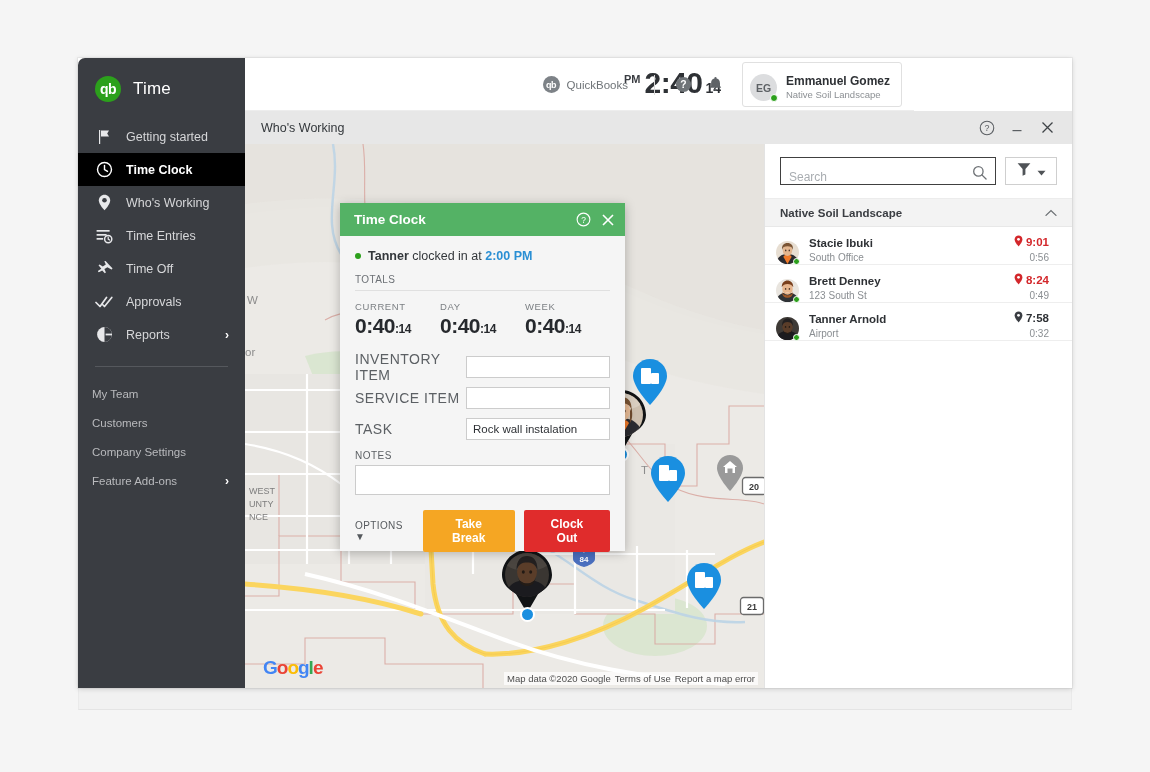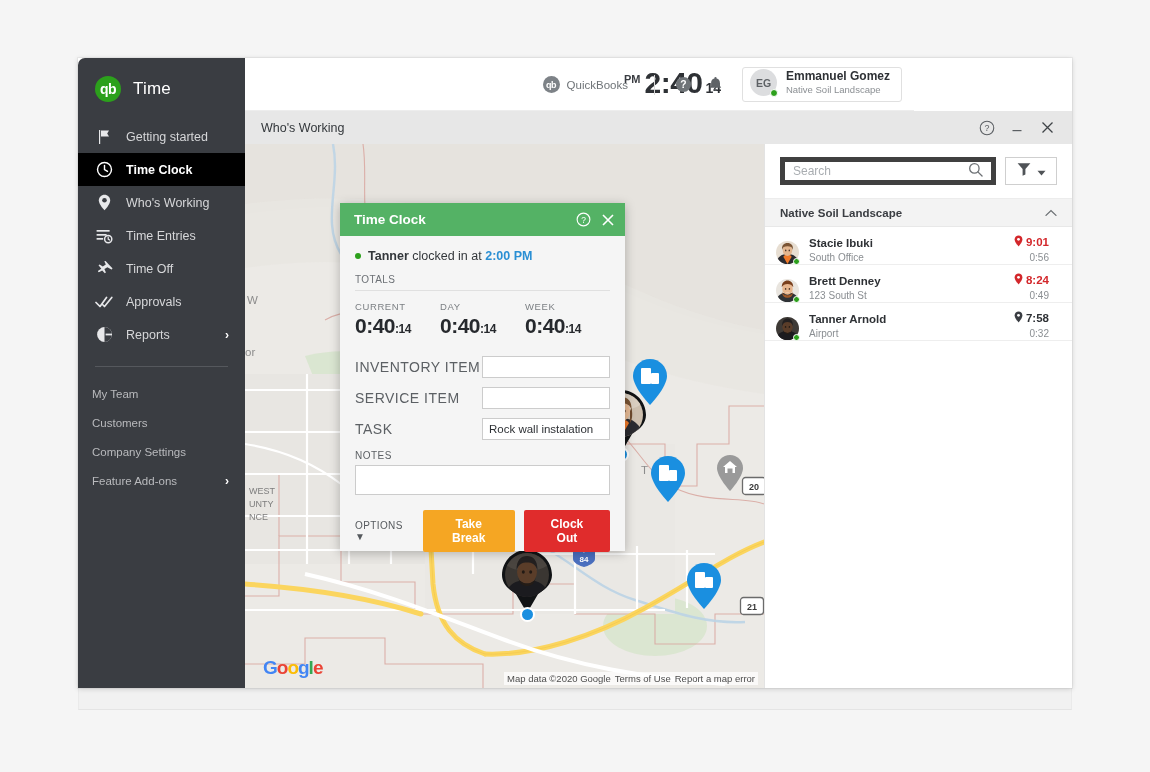--- a/index.html
+++ b/index.html
@@ -105,21 +105,21 @@
     display:flex; align-items:center; justify-content:center;
     letter-spacing: -.5px;
   }
   .qb-label { font-size: 11.5px; color: #6f7478; }
   .tb-sep { width:1px; height:20px; background:#d9d9d9; margin:0 13px; }
   .tb-icon { width: 22px; height: 22px; display:flex; align-items:center;
              justify-content:center; cursor:pointer; margin: 0 5px; }
   #user-chip {
     display:flex; align-items:center; gap:9px;
     border:1px solid #e0e0e0; border-radius:3px;
-    padding: 1px 11px 5px 7px; margin-left: 10px; cursor:pointer;
+    padding: 11px 11px 5px 7px; margin-left: 10px; cursor:pointer;
   }
   .user-avatar {
     width:27px; height:27px; border-radius:50%;
     background:#dcdddf; color:#5d6165;
     font-size:10.5px; font-weight:bold;
     display:flex; align-items:center; justify-content:center;
     position:relative;
   }
   .user-avatar .dot {
     position:absolute; right:-1px; bottom:-1px;
@@ -229,21 +229,21 @@
   .tc-total-label { font-size:9.5px; color:#7b7f83; letter-spacing:.6px; margin-bottom:2px; }
   .tc-total-value { font-size:21px; font-weight:bold; color:#26292d; letter-spacing:-.5px; }
   .tc-total-value .frac { font-size:12px; }
 
   .tc-row {
     display:flex; align-items:center;
     padding: 0 15px; height: 31px;
   }
   .tc-row-label { font-size:14px; color:#5c6064; letter-spacing:.5px; flex:1; }
   .tc-input {
-    width: 128px; height: 22px; background:#fff;
+    width: 144px; height: 22px; background:#fff;
     border:1px solid #ccc; font-size:11.5px; color:#2e3135;
     padding: 0 6px; font-family:"Liberation Sans", sans-serif;
   }
   #tc-notes-label { font-size:10px; color:#5c6064; letter-spacing:.5px;
                     padding: 6px 15px 4px 15px; }
   #tc-notes {
     margin: 0 15px; width: 255px; height: 30px;
     background:#fff; border:1px solid #ccc; resize:none;
     font-family:"Liberation Sans", sans-serif; font-size:11.5px;
   }
@@ -266,22 +266,22 @@
     left: 686px; top: 86px;
     width: 308px; height: 544px;
     background:#fff;
     border-left:1px solid #e3e3e3;
   }
   #rp-searchbar {
     display:flex; align-items:center; gap:9px;
     padding: 13px 15px; border-bottom:1px solid #ececec;
   }
   #rp-search {
-    flex:1; height:28px; border:5px solid #404040;
-    display:flex; align-items:center; padding: 0 8px;
+    flex:1; height:28px; border:1px solid #404040;
+    display:flex; align-items:flex-end; padding: 0 8px;
   }
   #rp-search input {
     flex:1; border:none; outline:none;
     font-size:12px; color:#3a3d42;
     font-family:"Liberation Sans", sans-serif; background:transparent;
   }
   #rp-search input::placeholder { color:#a9adb1; }
   #rp-filter {
     width:52px; height:28px; border:1px solid #cfcfcf;
     display:flex; align-items:center; justify-content:center; gap:6px;

